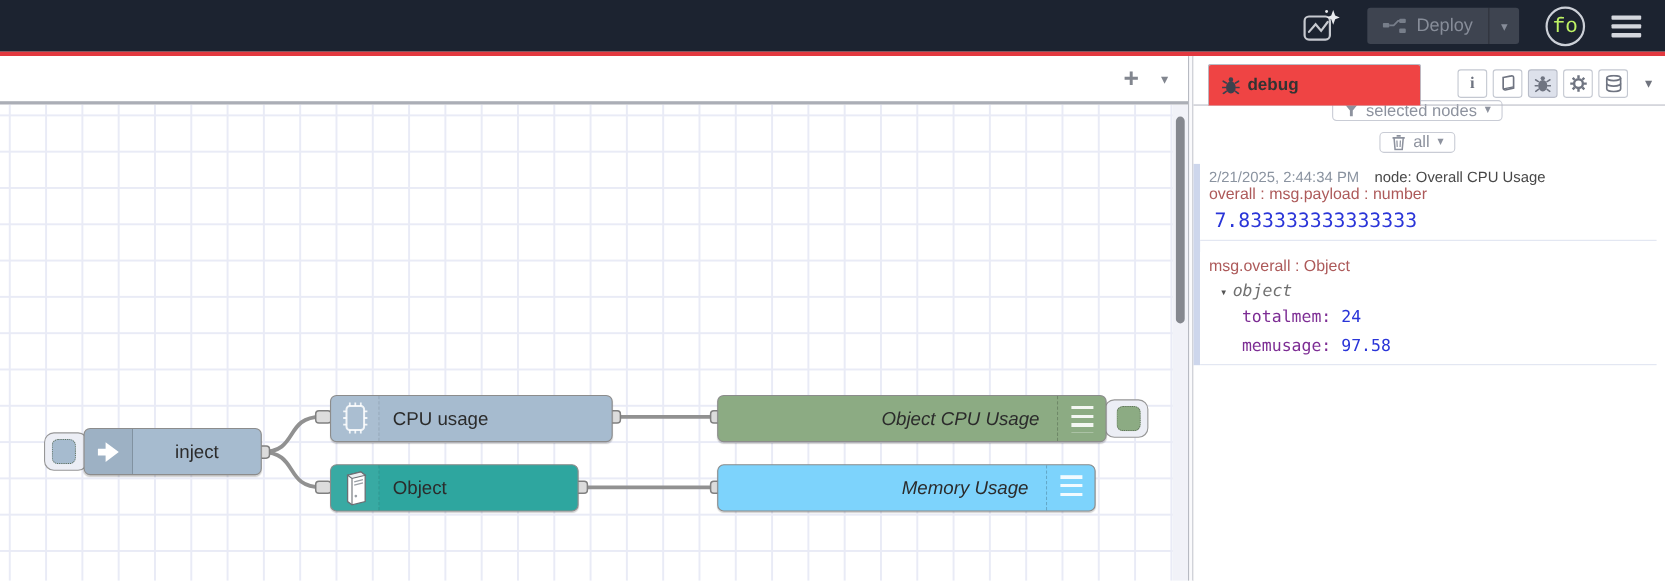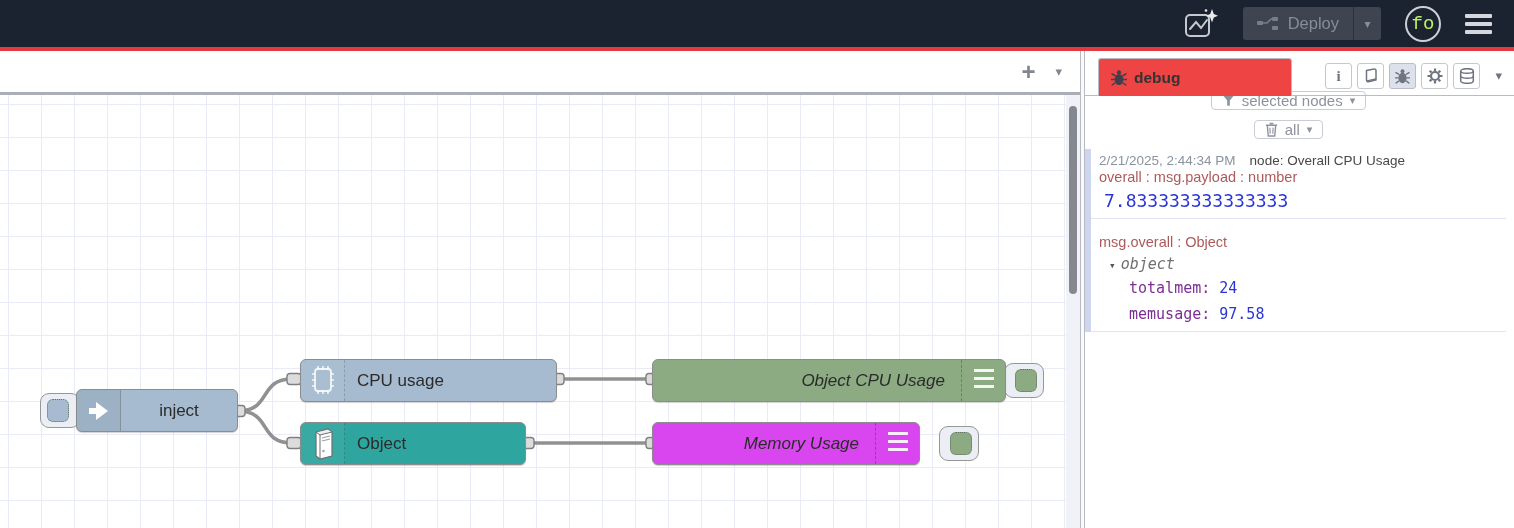--- a/index.html
+++ b/index.html
@@ -206,21 +206,21 @@
     <div class="node" style="left:652px; top:308px; width:354px; background:#8cab83;">
       <div class="node-label right">Object CPU Usage</div>
       <div class="icon-box right">
         <span class="debug-lines"></span>
       </div>
     </div>
 
     <div class="side-btn" style="left:939px; top:375px;">
       <span class="inner" style="background:#8cab83; margin-left:10px;"></span>
     </div>
-    <div class="node" style="left:652px; top:371px; width:268px; background:#d946ef;">
+    <div class="node" style="left:652px; top:371px; width:344px; background:#7dd3fc;">
       <div class="node-label right">Memory Usage</div>
       <div class="icon-box right">
         <span class="debug-lines"></span>
       </div>
     </div>
 
     <div class="vscroll-track">
       <div class="vscroll-thumb"></div>
     </div>
   </div>

